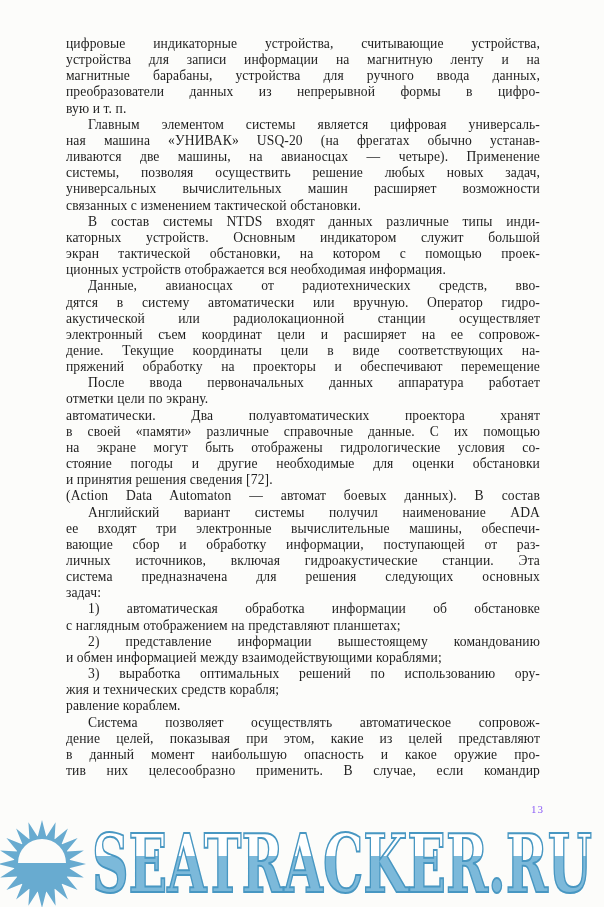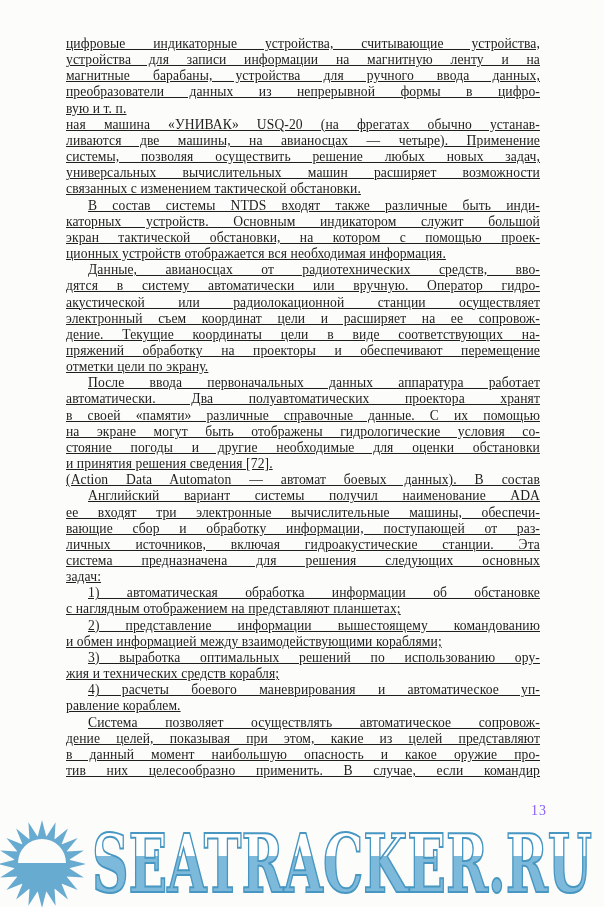--- a/index.html
+++ b/index.html
@@ -10,36 +10,35 @@
     overflow:hidden;
     font-family:"Liberation Serif", serif;
   }
   .text-block{
     position:absolute;
     left:66px;top:36px;width:474px;
     font-size:13.6px;
     line-height:16.15px;
     color:#1e1e1e;
     letter-spacing:0.1px;
-    text-decoration:underline;
   }
   .line{
     text-align:justify;
     text-align-last:justify;
   }
   .line.para-end{
     text-align-last:left;
   }
   .line.indent{
     text-indent:22px;
   }
   .page-number{
     position:absolute;
     left:531px;top:803px;
-    font-size:14px;
+    font-size:11px;
     color:#8b5cf6;
     letter-spacing:1px;
   }
   .watermark{
     position:absolute;
     left:0;top:810px;width:604px;height:97px;
     pointer-events:none;
   }
   .sun-svg{
     position:absolute;
@@ -54,56 +53,56 @@
 <body>
 
 <div class="page">
 
   <div class="text-block">
       <div class="line">цифровые индикаторные устройства, считывающие устройства,</div>
       <div class="line">устройства для записи информации на магнитную ленту и на</div>
       <div class="line">магнитные барабаны, устройства для ручного ввода данных,</div>
       <div class="line">преобразователи данных из непрерывной формы в цифро-</div>
       <div class="line para-end">вую и т. п.</div>
+      <div class="line indent">Главным элементом системы является цифровая универсаль-</div>
       <div class="line">ная машина «УНИВАК» USQ-20 (на фрегатах обычно устанав-</div>
       <div class="line">ливаются две машины, на авианосцах — четыре). Применение</div>
       <div class="line">системы, позволяя осуществить решение любых новых задач,</div>
       <div class="line">универсальных вычислительных машин расширяет возможности</div>
       <div class="line para-end">связанных с изменением тактической обстановки.</div>
-      <div class="line indent">В состав системы NTDS входят также различные быть инди-</div>
+      <div class="line indent">В состав системы NTDS входят данных различные типы инди-</div>
       <div class="line">каторных устройств. Основным индикатором служит большой</div>
       <div class="line">экран тактической обстановки, на котором с помощью проек-</div>
       <div class="line para-end">ционных устройств отображается вся необходимая информация.</div>
       <div class="line indent">Данные, авианосцах от радиотехнических средств, вво-</div>
       <div class="line">дятся в систему автоматически или вручную. Оператор гидро-</div>
       <div class="line">акустической или радиолокационной станции осуществляет</div>
       <div class="line">электронный съем координат цели и расширяет на ее сопровож-</div>
       <div class="line">дение. Текущие координаты цели в виде соответствующих на-</div>
       <div class="line">пряжений обработку на проекторы и обеспечивают перемещение</div>
+      <div class="line indent">После ввода первоначальных данных аппаратура работает</div>
       <div class="line para-end">отметки цели по экрану.</div>
-      <div class="line indent">После ввода первоначальных данных аппаратура работает</div>
       <div class="line">автоматически. Два полуавтоматических проектора хранят</div>
       <div class="line">в своей «памяти» различные справочные данные. С их помощью</div>
       <div class="line">на экране могут быть отображены гидрологические условия со-</div>
       <div class="line">стояние погоды и другие необходимые для оценки обстановки</div>
       <div class="line para-end">и принятия решения сведения [72].</div>
       <div class="line">(Action Data Automaton — автомат боевых данных). В состав</div>
       <div class="line indent">Английский вариант системы получил наименование ADA</div>
       <div class="line">ее входят три электронные вычислительные машины, обеспечи-</div>
       <div class="line">вающие сбор и обработку информации, поступающей от раз-</div>
       <div class="line">личных источников, включая гидроакустические станции. Эта</div>
       <div class="line">система предназначена для решения следующих основных</div>
       <div class="line para-end">задач:</div>
       <div class="line indent">1) автоматическая обработка информации об обстановке</div>
       <div class="line para-end">с наглядным отображением на представляют планшетах;</div>
       <div class="line indent">2) представление информации вышестоящему командованию</div>
       <div class="line para-end">и обмен информацией между взаимодействующими кораблями;</div>
       <div class="line indent">3) выработка оптимальных решений по использованию ору-</div>
       <div class="line para-end">жия и технических средств корабля;</div>
-      <div class="line indent">4) расчеты боевого маневрирования и автоматическое уп-</div>
       <div class="line para-end">равление кораблем.</div>
       <div class="line indent">Система позволяет осуществлять автоматическое сопровож-</div>
       <div class="line">дение целей, показывая при этом, какие из целей представляют</div>
       <div class="line">в данный момент наибольшую опасность и какое оружие про-</div>
       <div class="line">тив них целесообразно применить. В случае, если командир</div>
     </div>
 
   <div class="page-number">13</div>
 
   <div class="watermark">

